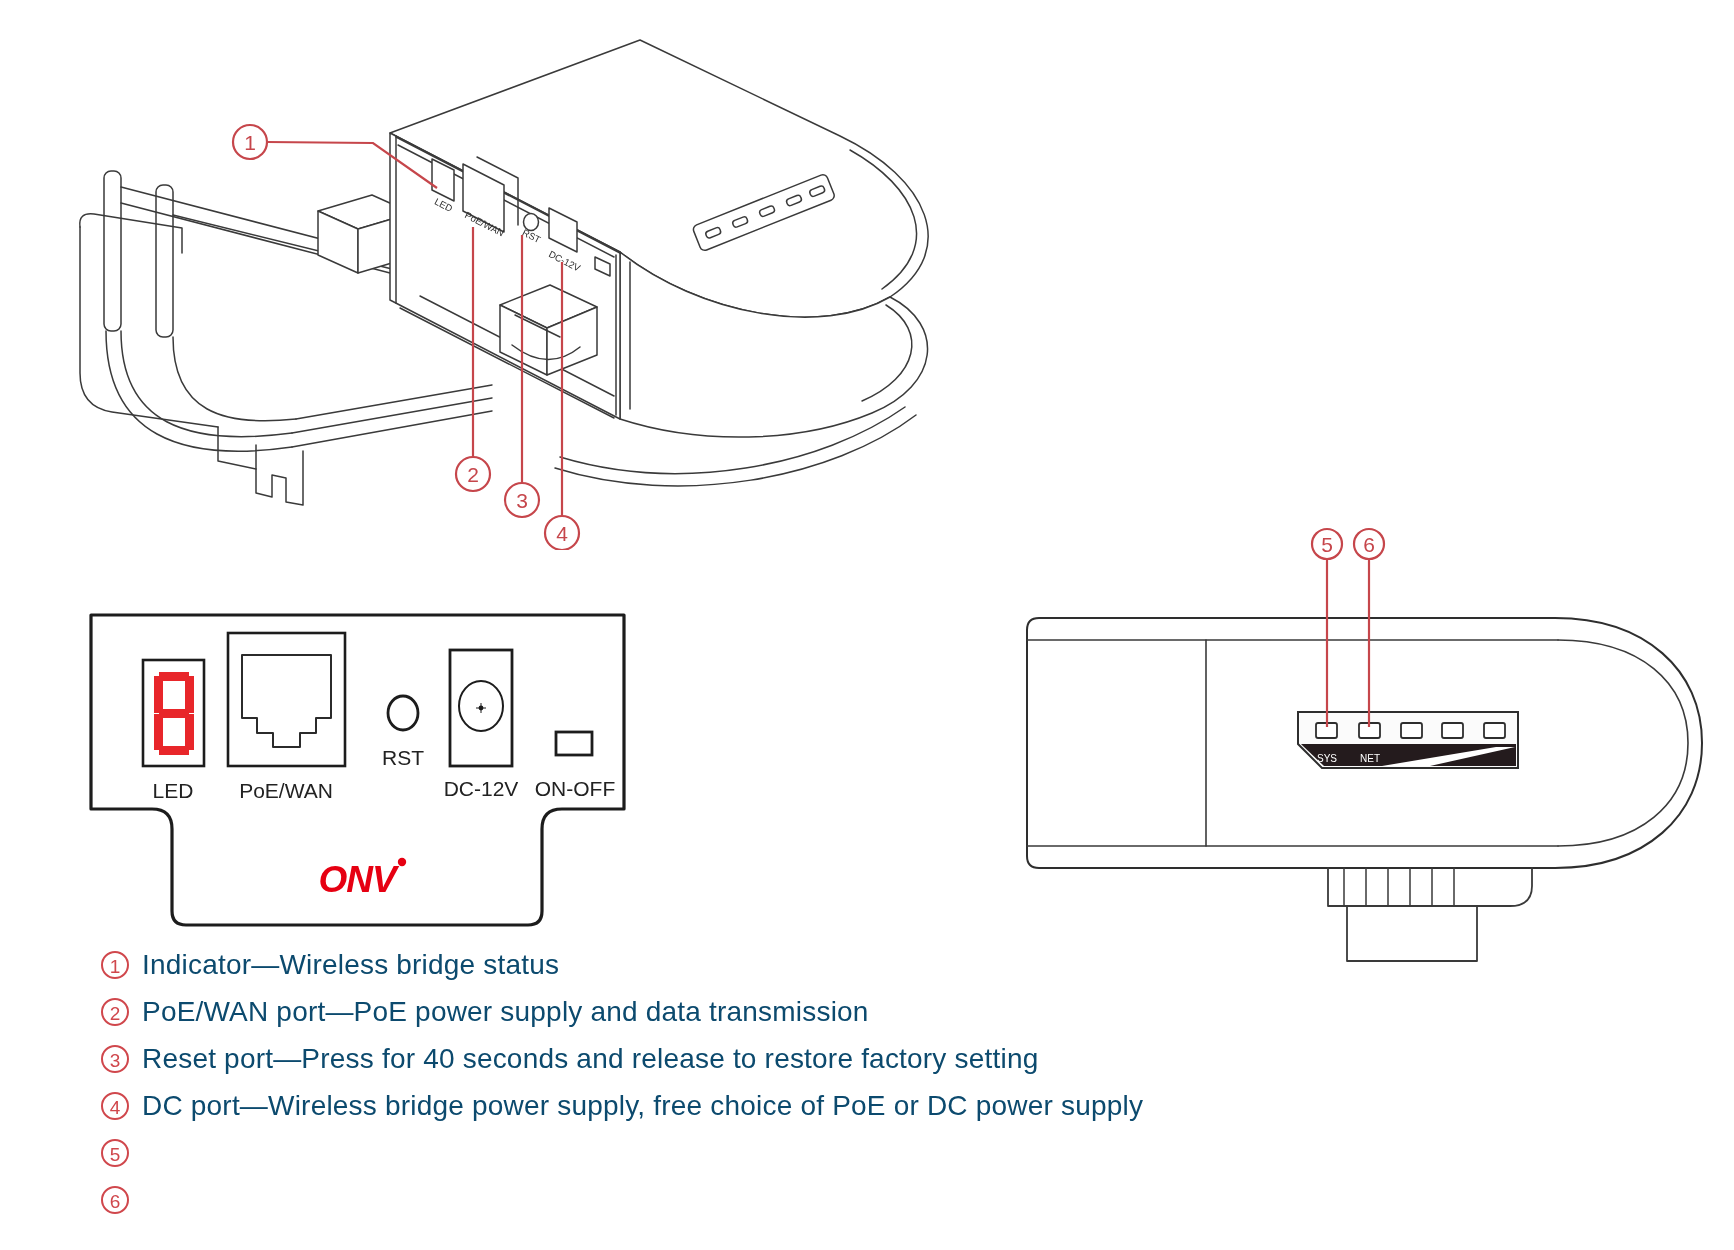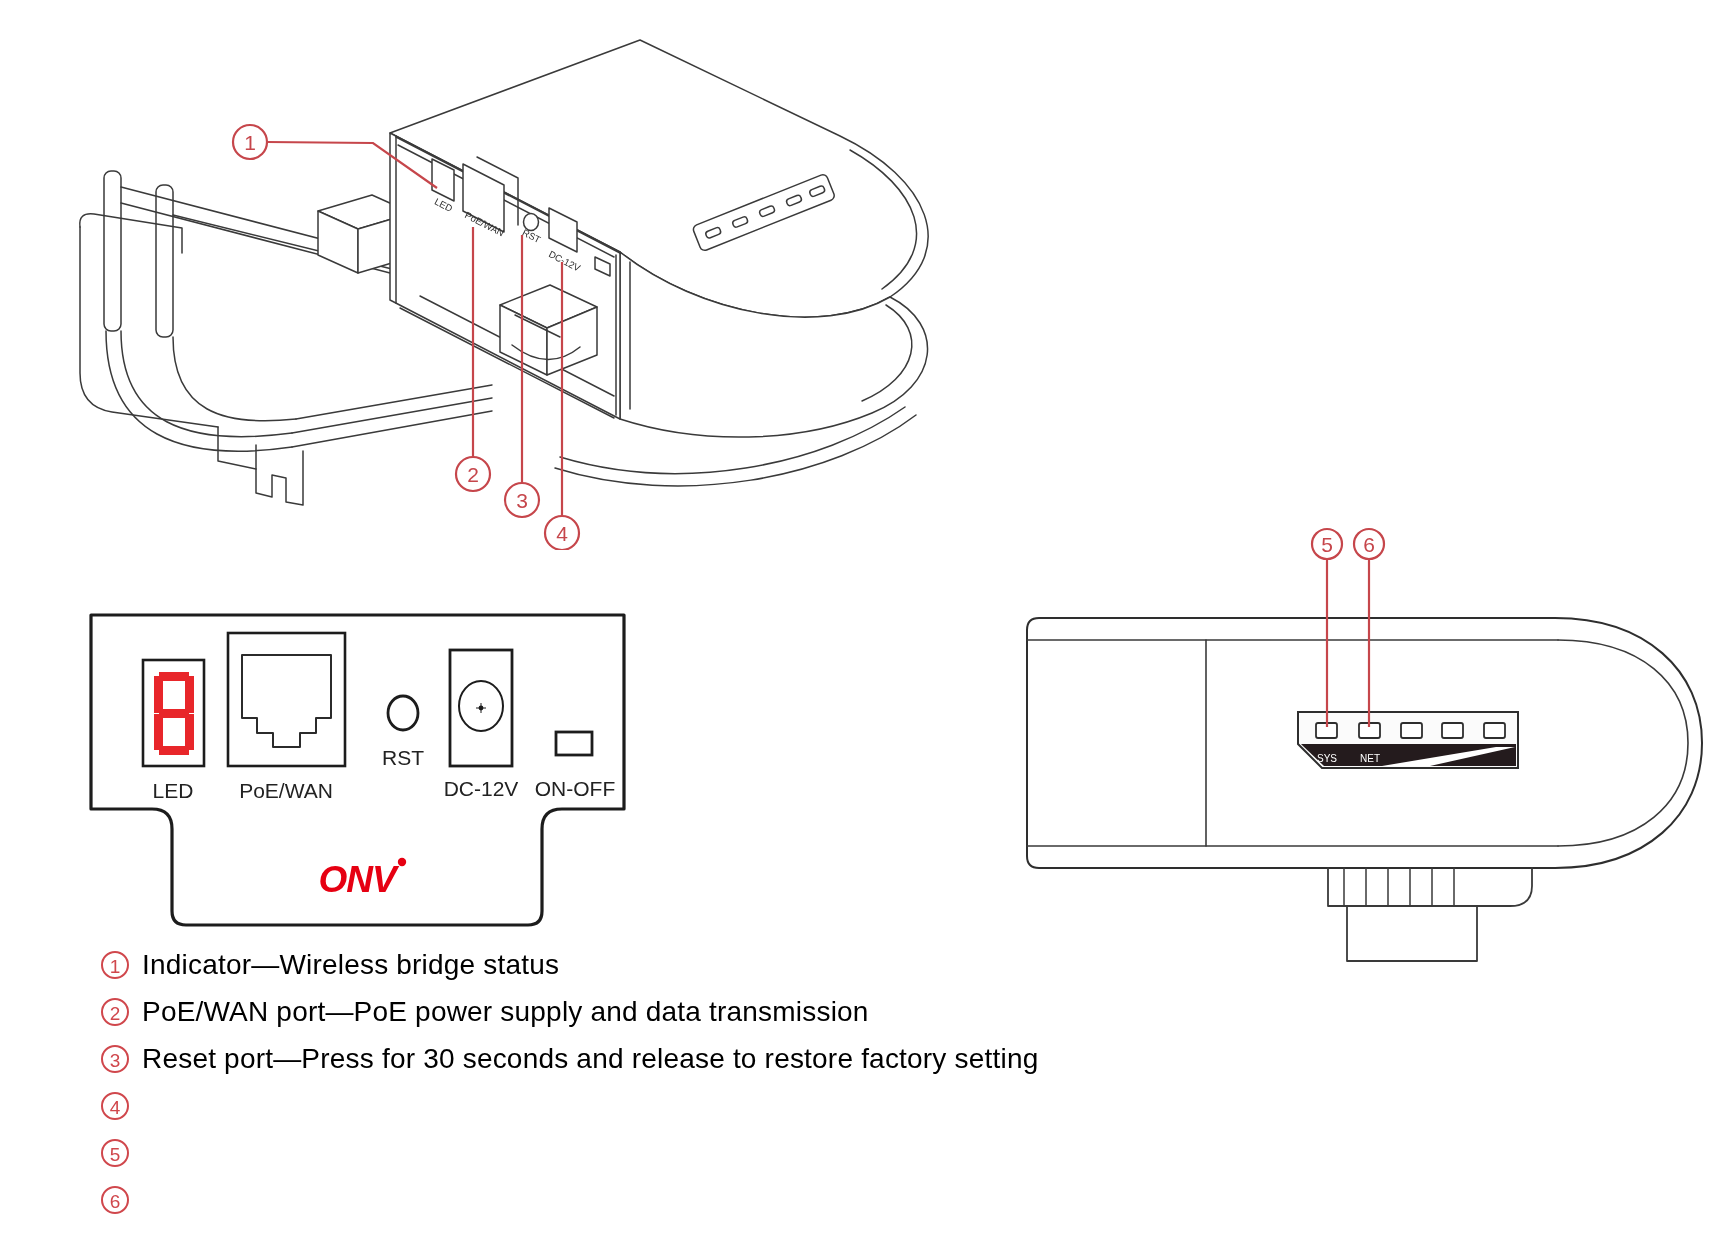--- a/index.html
+++ b/index.html
@@ -4,21 +4,21 @@
 <style>
   html,body{margin:0;padding:0;background:#ffffff;}
   #page{position:relative;width:1734px;height:1250px;background:#ffffff;overflow:hidden;
         font-family:"Liberation Sans",sans-serif;}
   .abs{position:absolute;}
   
   #legend{position:absolute;left:101px;top:941px;display:flex;flex-direction:column;}
   .legend-row{display:flex;align-items:center;height:47px;gap:13px;}
   .legend-num{flex:0 0 auto;width:28px;height:28px;border:2px solid #d0474c;border-radius:50%;
               color:#d0474c;font-size:19px;line-height:28px;text-align:center;box-sizing:border-box;}
-  .legend-text{font-size:28px;color:#000000;letter-spacing:0.2px;white-space:nowrap;}
+  .legend-text{font-size:28px;color:#0c4a6e;letter-spacing:0.2px;white-space:nowrap;}
   
   svg{display:block;}
   .ink{stroke:#3a3a3a;fill:none;stroke-width:1.5;stroke-linejoin:round;stroke-linecap:round;}
   .ink2{stroke:#2b2b2b;fill:none;stroke-width:2.6;stroke-linejoin:round;}
   .fillw{fill:#ffffff;}
   .red{stroke:#c6464b;fill:none;stroke-width:2.2;}
   .rednum{fill:#c6464b;font-size:21px;font-family:"Liberation Sans",sans-serif;}
   .tinylbl{fill:#2d2d2d;font-size:9.5px;font-family:"Liberation Sans",sans-serif;}
   .plbl{fill:#222222;font-size:21px;font-family:"Liberation Sans",sans-serif;}
   .seg{fill:#e8262a;stroke:none;}
@@ -206,24 +206,25 @@
     <div class="legend-row">
       <span class="legend-num">1</span>
       <span class="legend-text">Indicator—Wireless bridge status</span>
     </div>
     <div class="legend-row">
       <span class="legend-num">2</span>
       <span class="legend-text">PoE/WAN port—PoE power supply and data transmission</span>
     </div>
     <div class="legend-row">
       <span class="legend-num">3</span>
-      <span class="legend-text">Reset port—Press for 30 seconds and release to restore factory setting</span>
+      <span class="legend-text">Reset port—Press for 40 seconds and release to restore factory setting</span>
     </div>
     <div class="legend-row">
       <span class="legend-num">4</span>
+      <span class="legend-text">DC port—Wireless bridge power supply, free choice of PoE or DC power supply</span>
     </div>
     <div class="legend-row">
       <span class="legend-num">5</span>
     </div>
     <div class="legend-row">
       <span class="legend-num">6</span>
     </div>
   </div>
 
 </div>

